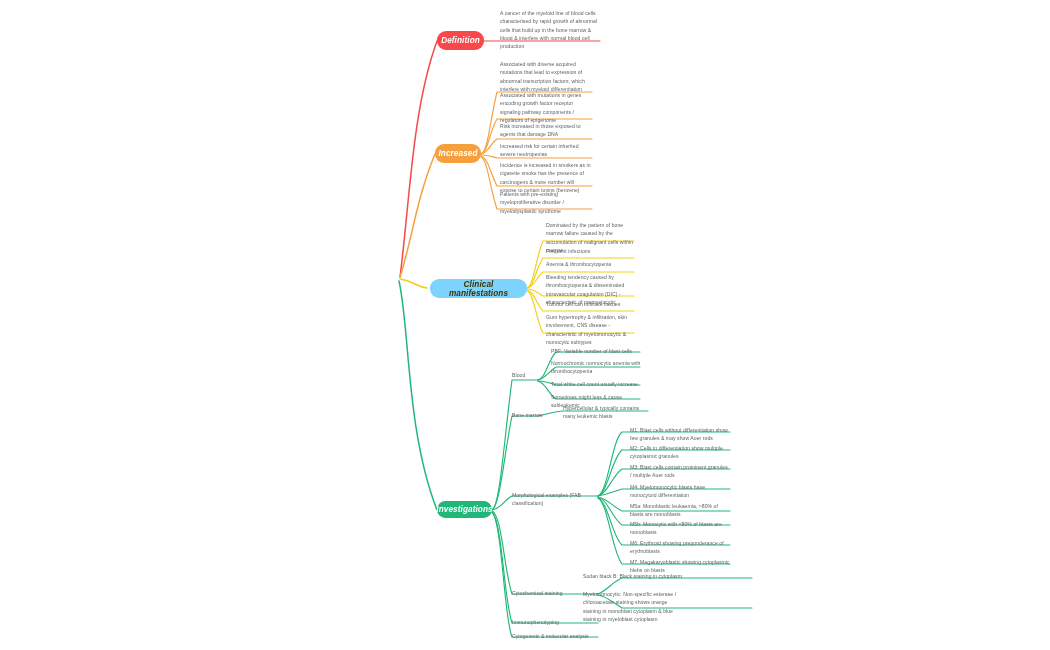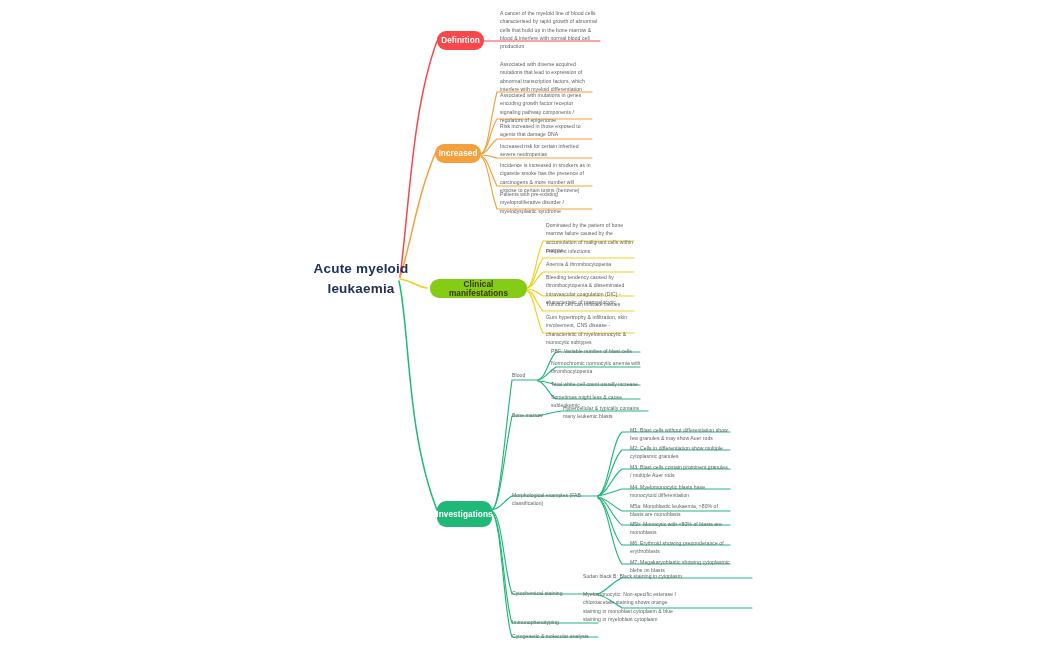--- a/index.html
+++ b/index.html
@@ -14,24 +14,25 @@
   .root{
     position:absolute;color:#22305a;font-weight:700;font-size:13.5px;
     line-height:1.45;text-align:center;letter-spacing:.2px;
   }
 
   .pill{
     position:absolute;border-radius:9px;color:#ffffff;font-weight:700;
     display:flex;align-items:center;justify-content:center;
     text-align:center;letter-spacing:.1px;box-sizing:border-box;
     padding:0 7px;
+    font-style:italic;
   }
   .pill.red{background:#f8484a;font-size:8.2px;}
   .pill.orange{background:#f5a03c;font-size:8.2px;}
-  .pill.yellow{background:#84cc16;color:#3d3300;font-size:8.2px;}
+  .pill.yellow{background:#7dd3fc;color:#3d3300;font-size:8.2px;}
   .pill.green{background:#20b878;font-size:8.2px;}
 
   .leaf{
     position:absolute;color:#5d6166;font-size:5.1px;line-height:1.62;
     box-sizing:border-box;padding:1px 0 2px 0;letter-spacing:.05px;
   }
   .sub{
     position:absolute;color:#5d6166;font-size:5.1px;line-height:1.62;
     box-sizing:border-box;letter-spacing:.05px;
   }
@@ -90,23 +91,20 @@
       <path d="M598,497 C608,500 612,518 622,525 L730,525" stroke="#20b878"></path>
       <path d="M598,498 C608,502 612,536 622,545 L730,545" stroke="#20b878"></path>
       <path d="M598,498 C608,503 612,552 622,564 L730,564" stroke="#20b878"></path>
 
       <path d="M598,594 C608,590 612,582 622,578 L752,578" stroke="#20b878"></path>
       <path d="M598,595 C608,597 612,602 622,608 L752,608" stroke="#20b878"></path>
 
     </g>
   </svg>
 
-  <div class="root" style="left:312px;top:259px;width:98px;">
-    <span>Acute myeloid leukaemia</span>
-  </div>
 
   <div class="pill red" style="left:437px;top:31px;width:47px;height:19px;">
     <span>Definition</span>
   </div>
   <div class="leaf" style="left:500px;top:8px;width:100px;">A cancer of the myeloid line of blood cells characterised by rapid growth of abnormal cells that build up in the bone marrow &amp; blood &amp; interfere with normal blood cell production</div>
 
   <div class="pill orange" style="left:435px;top:144px;width:46px;height:19px;">
     <span>Increased</span>
   </div>
   <div class="leaf" style="left:500px;top:59px;width:92px;">Associated with diverse acquired mutations that lead to expression of abnormal transcription factors, which interfere with myeloid differentiation</div>
@@ -119,21 +117,21 @@
   <div class="pill yellow" style="left:430px;top:279px;width:97px;height:19px;">
     <span>Clinical manifestations</span>
   </div>
   <div class="leaf" style="left:546px;top:220px;width:89px;">Dominated by the pattern of bone marrow failure caused by the accumulation of malignant cells within marrow</div>
   <div class="leaf" style="left:546px;top:246px;width:89px;">Frequent infections</div>
   <div class="leaf" style="left:546px;top:259px;width:89px;">Anemia &amp; thrombocytopenia</div>
   <div class="leaf" style="left:546px;top:272px;width:89px;">Bleeding tendency caused by thrombocytopenia &amp; disseminated intravascular coagulation (DIC) - characteristic of promyelocytic</div>
   <div class="leaf" style="left:546px;top:299px;width:89px;">Tumour cell can infiltrate tissues</div>
   <div class="leaf" style="left:546px;top:312px;width:89px;">Gum hypertrophy &amp; infiltration, skin involvement, CNS disease - characteristic of myelomonocytic &amp; monocytic subtypes</div>
 
-  <div class="pill green" style="left:437px;top:501px;width:55px;height:26px;">
+  <div class="pill green" style="left:437px;top:501px;width:55px;height:17px;">
     <span>Investigations</span>
   </div>
 
   <div class="sub" style="left:512px;top:371px;width:30px;">Blood</div>
   <div class="leaf" style="left:551px;top:346px;width:90px;">PBF: Variable number of blast cells</div>
   <div class="leaf" style="left:551px;top:358px;width:90px;">Normochromic normocytic anemia with thrombocytopenia</div>
   <div class="leaf" style="left:551px;top:379px;width:90px;">Total white cell count usually increase</div>
   <div class="leaf" style="left:551px;top:392px;width:90px;">Sometimes might less &amp; cause subleukemic</div>
 
   <div class="sub" style="left:512px;top:411px;width:46px;">Bone marrow</div>

